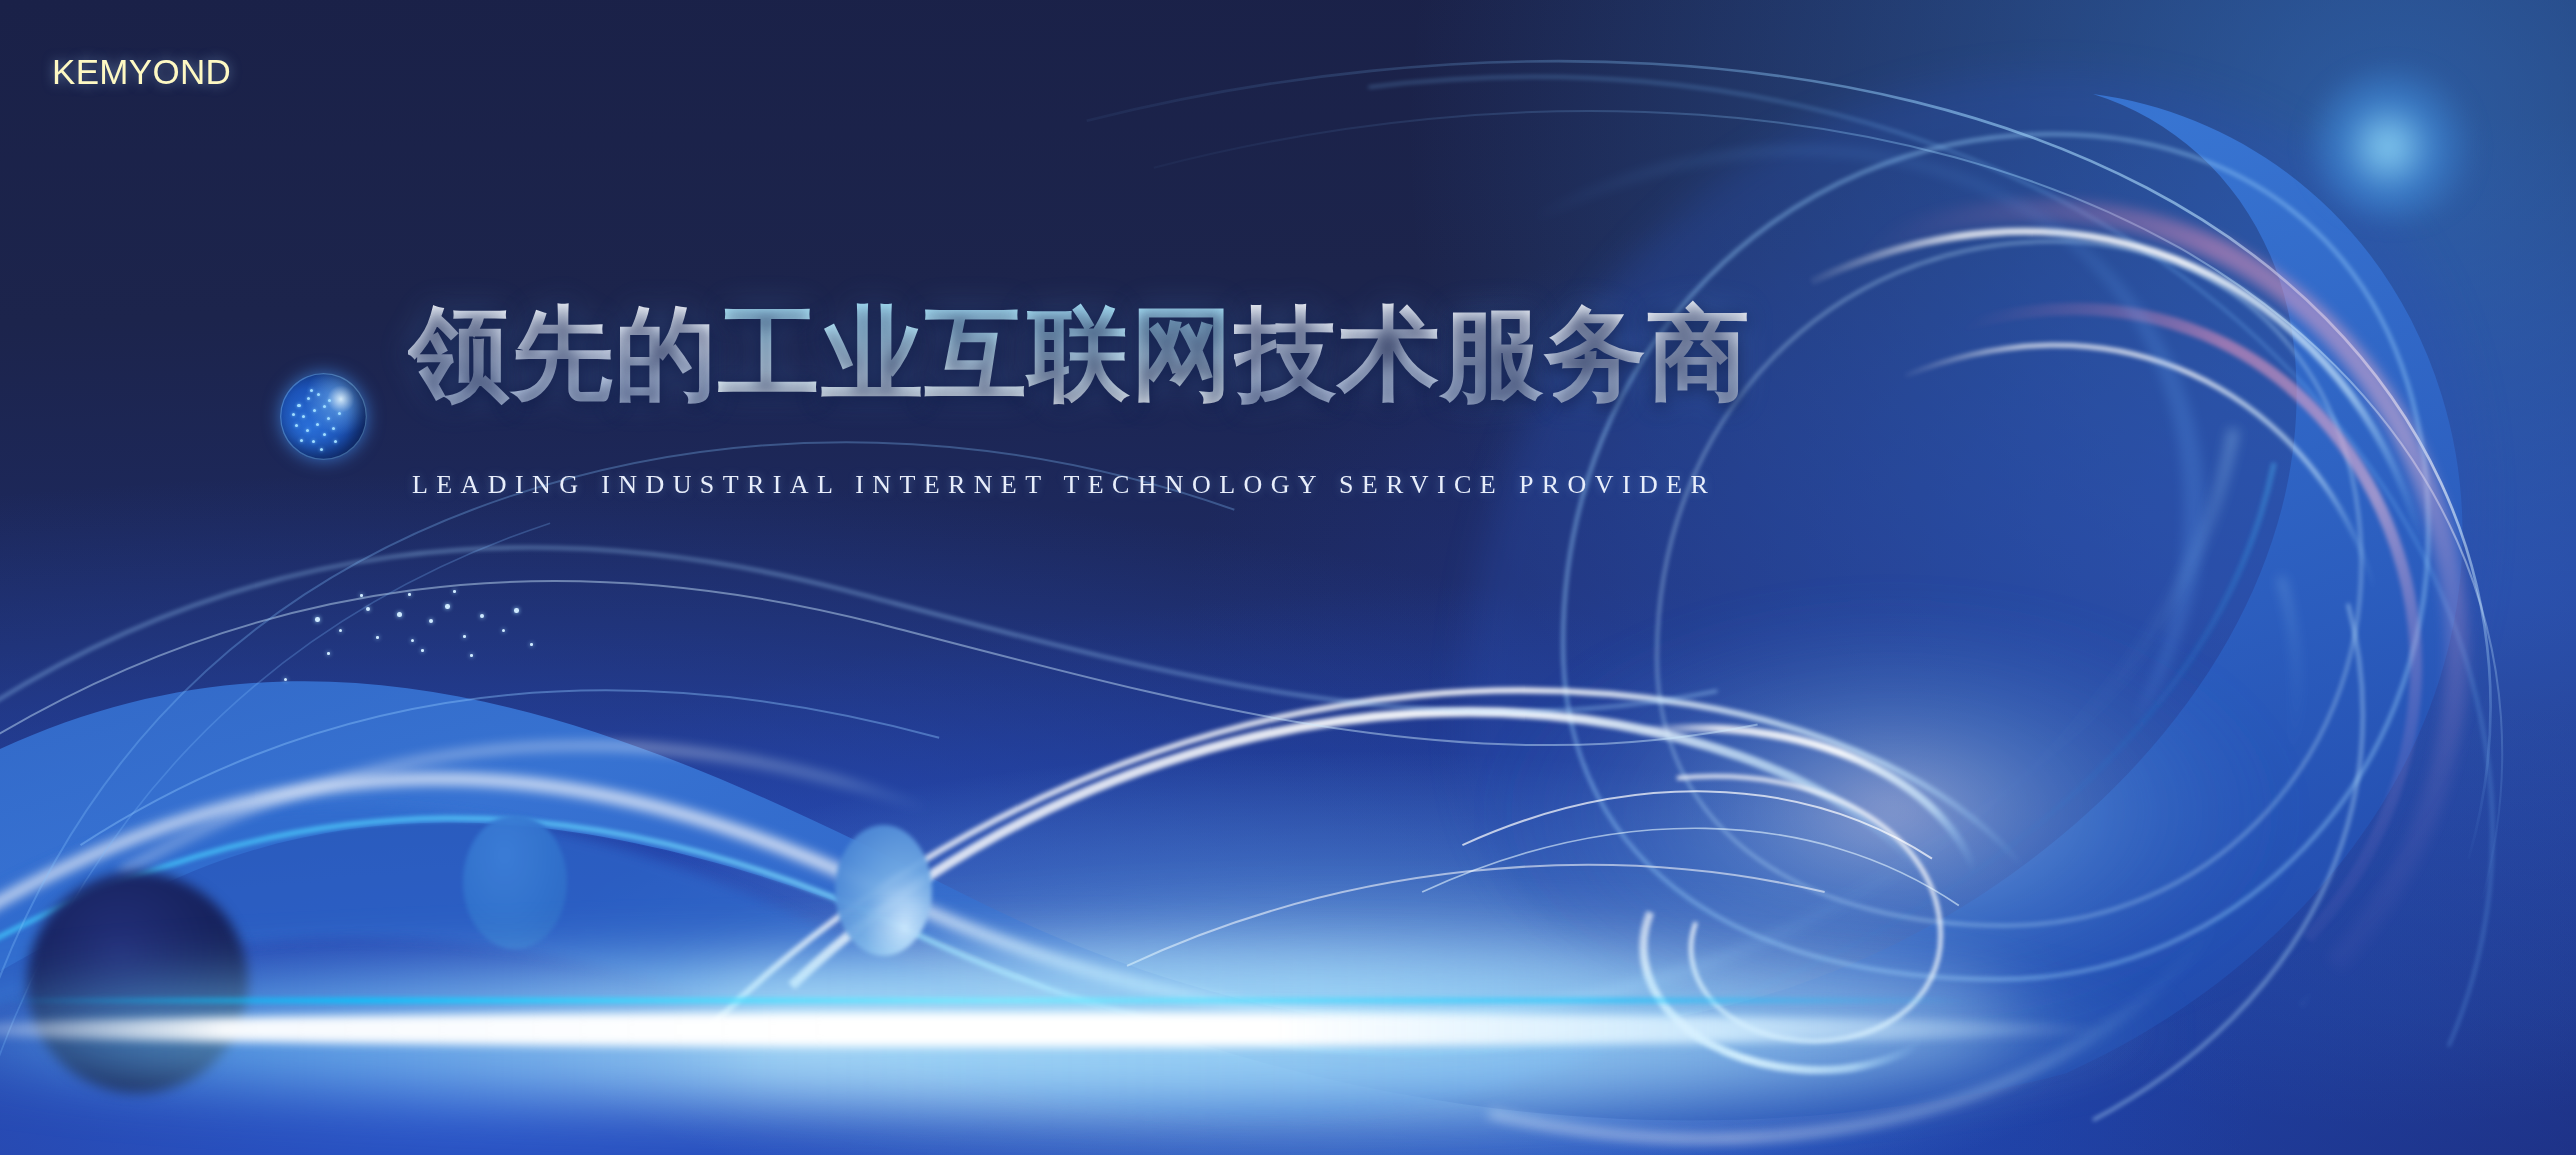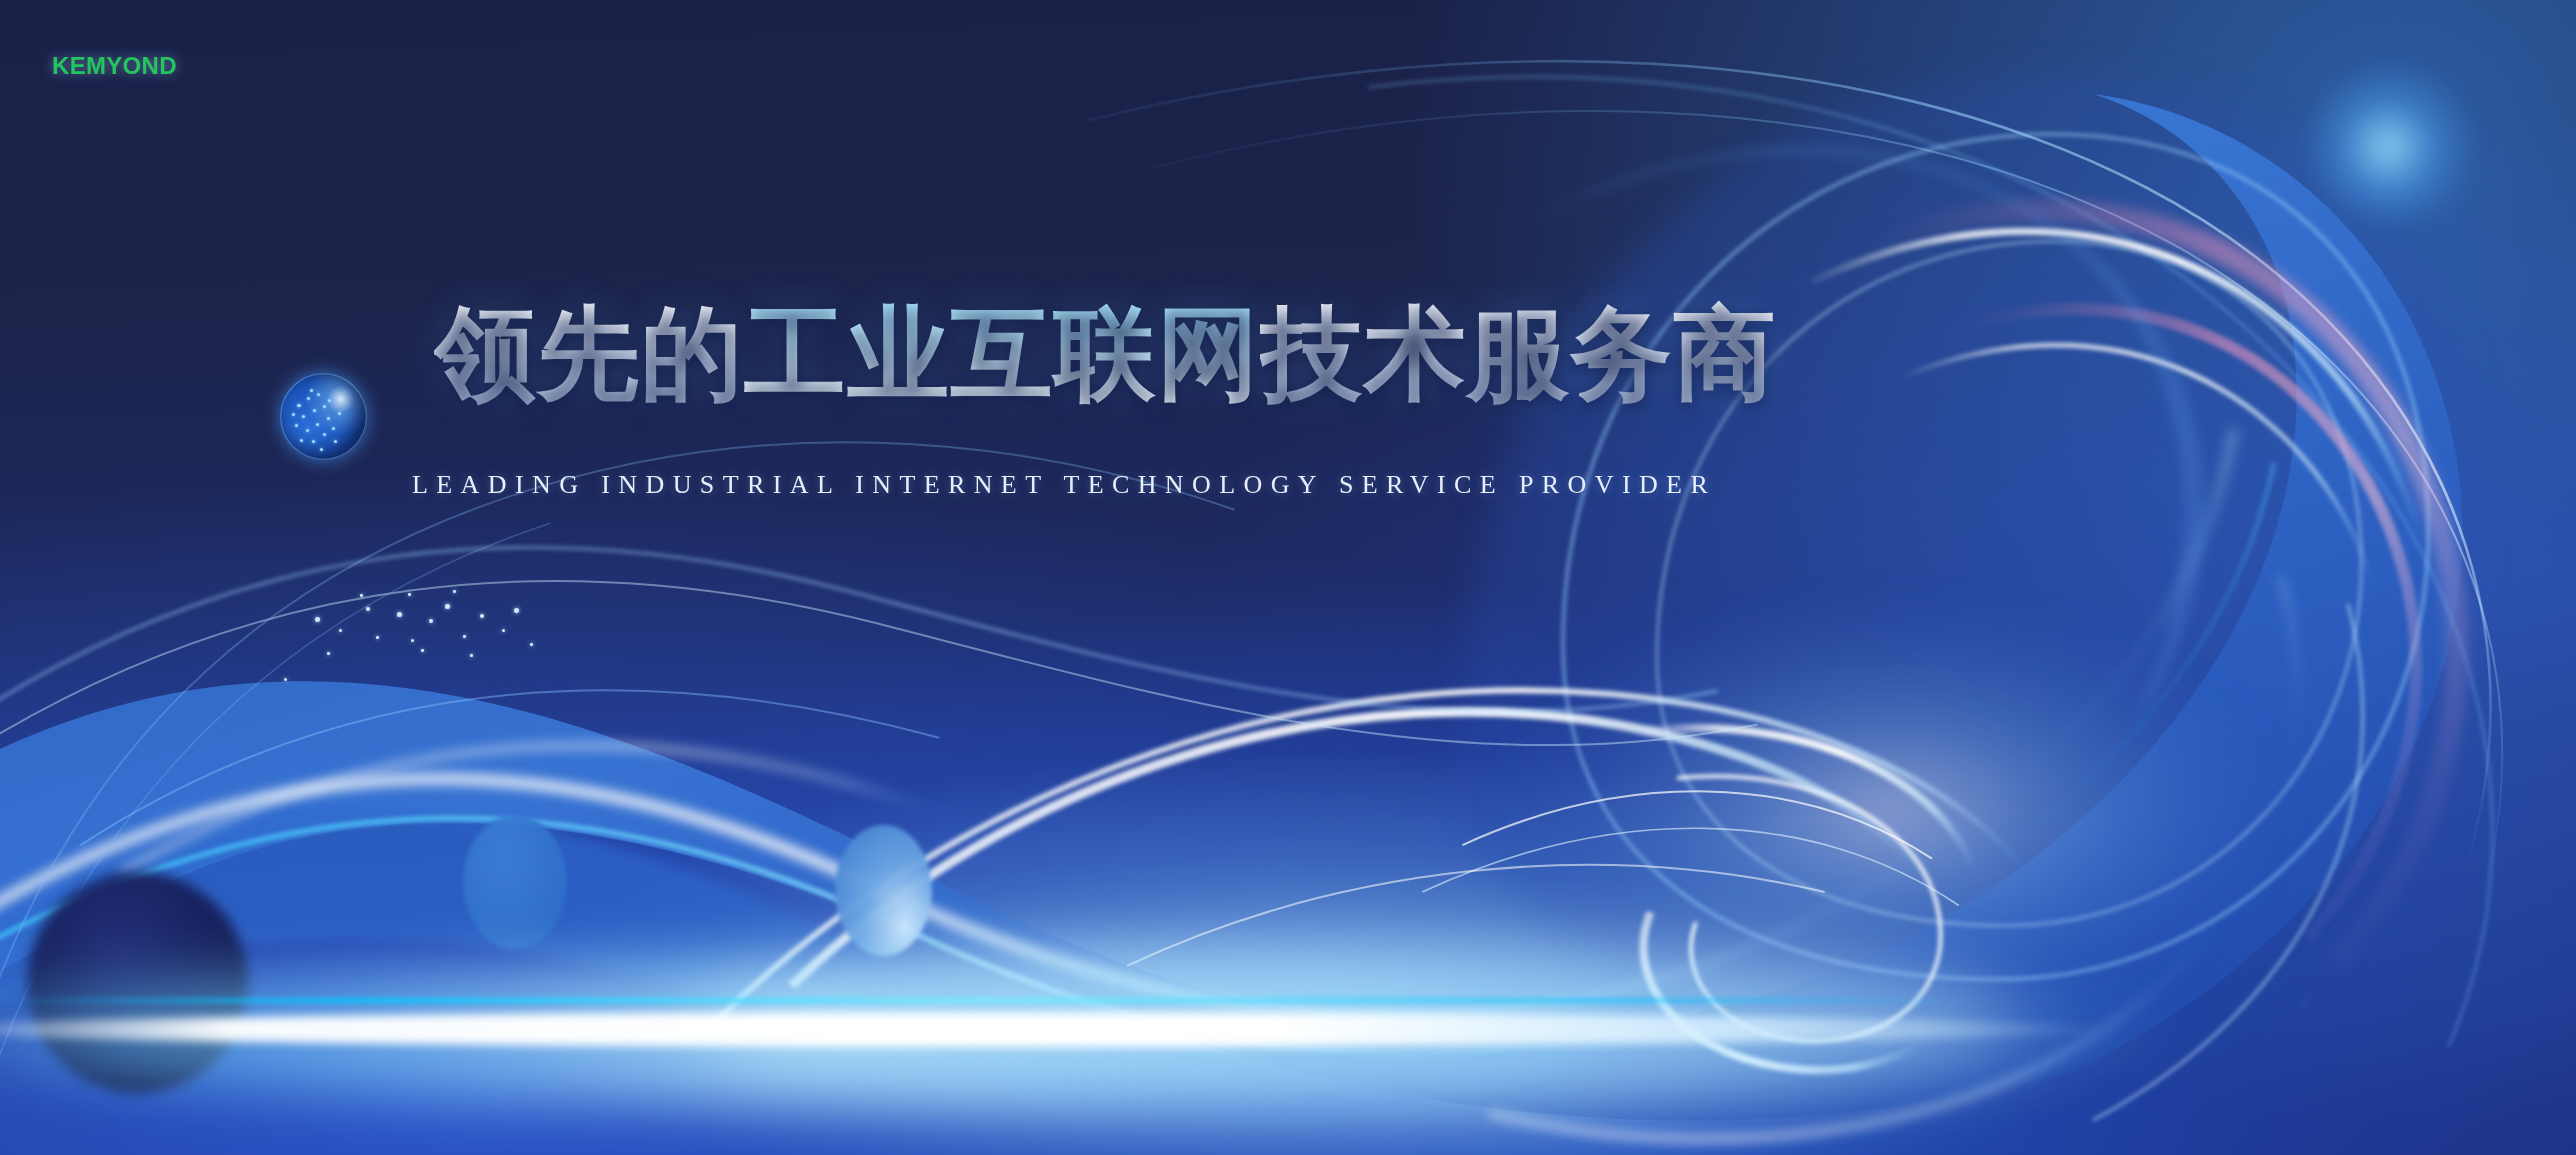--- a/index.html
+++ b/index.html
@@ -111,35 +111,34 @@
   }
   #beam-edge-cyan {
     position: absolute; left: 0px; top: 998px; width: 1979px; height: 5.4px;
     background: linear-gradient(90deg, rgba(0,190,255,0) 0%, rgba(0,200,255,.9) 18%, rgba(120,235,255,.95) 50%, rgba(0,195,255,.6) 82%, rgba(0,180,255,0) 100%);
     filter: blur(2.7px);
   }
 
   
   #logo {
     position: absolute; left: 52px; top: 52px;
-    font-size: 24px; font-weight: 700; letter-spacing: 0.3px;
-    color: #22c55e;
+    font-size: 35px; font-weight: 400; letter-spacing: 0.3px;
+    color: #fef9c3;
     text-shadow: 0 0 12px rgba(170,215,255,.5);
     white-space: nowrap;
   }
 
   #headline {
     position: absolute; left: 408px; top: 297px;
     font-size: 102px; font-weight: 900;
     letter-spacing: 1.3px;
     line-height: 1.12;
     white-space: nowrap;
     font-family: "DejaVu Sans", "Liberation Sans", sans-serif;
     text-shadow: 0 4px 17.4px rgba(8,18,60,.75), 0 0 32px rgba(120,185,255,.3);
-    margin-left: 26px;
   }
   #headline .seg-light {
     background: linear-gradient(180deg, #ffffff 0%, #f4f8ff 42%, #c9d6ec 78%, #aebcd6 100%);
     -webkit-background-clip: text; background-clip: text;
     -webkit-text-fill-color: transparent; color: transparent;
   }
   #headline .seg-cyan {
     background: linear-gradient(180deg, #a9ecff 0%, #c6f3ff 34%, #eafbff 68%, #ffffff 100%);
     -webkit-background-clip: text; background-clip: text;
     -webkit-text-fill-color: transparent; color: transparent;

